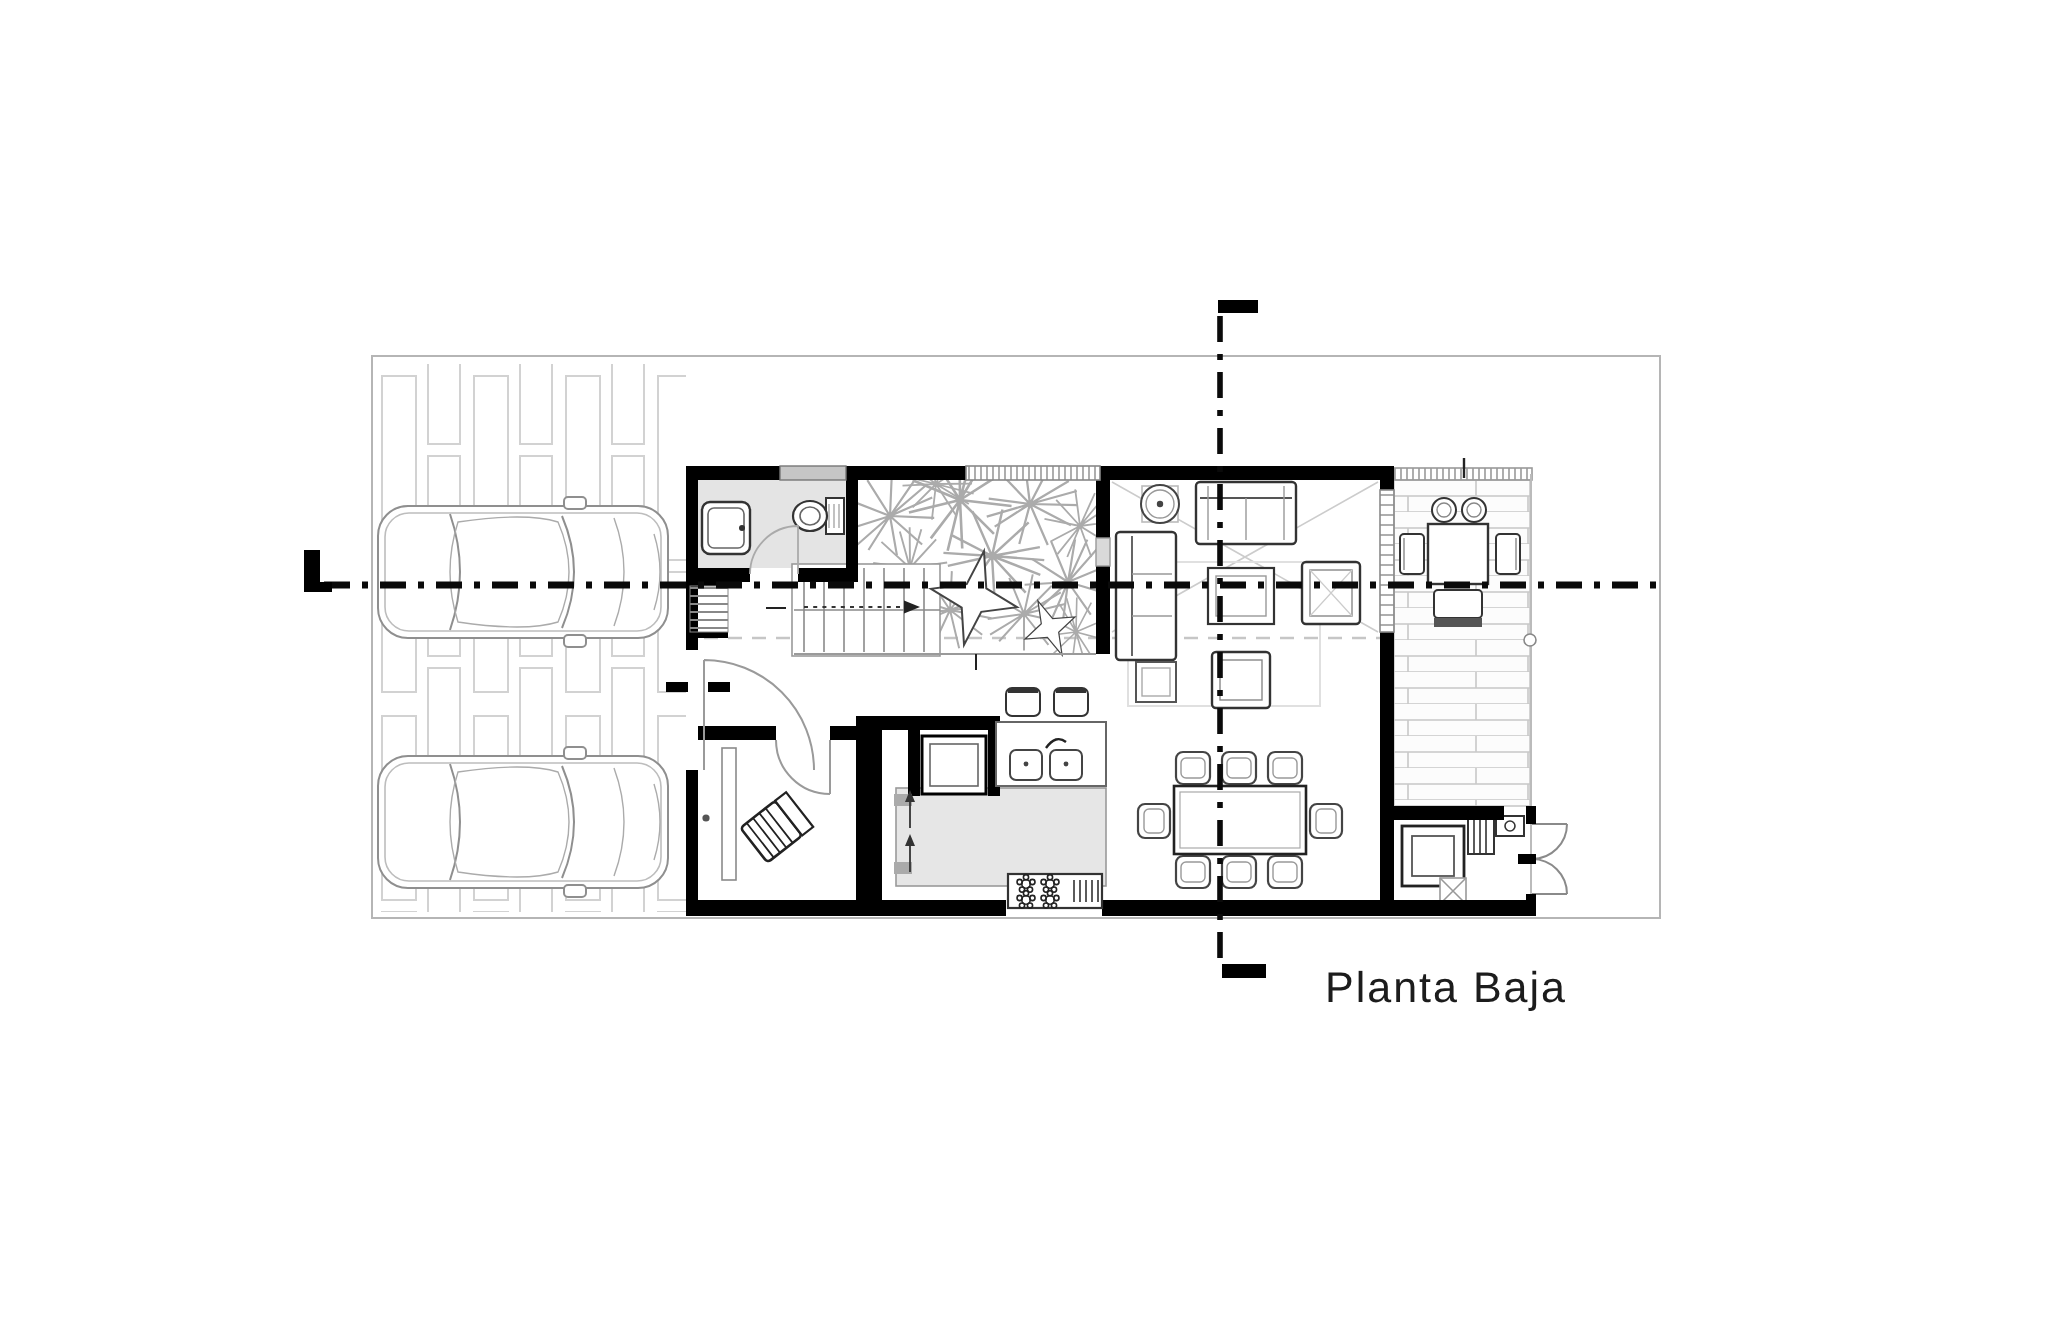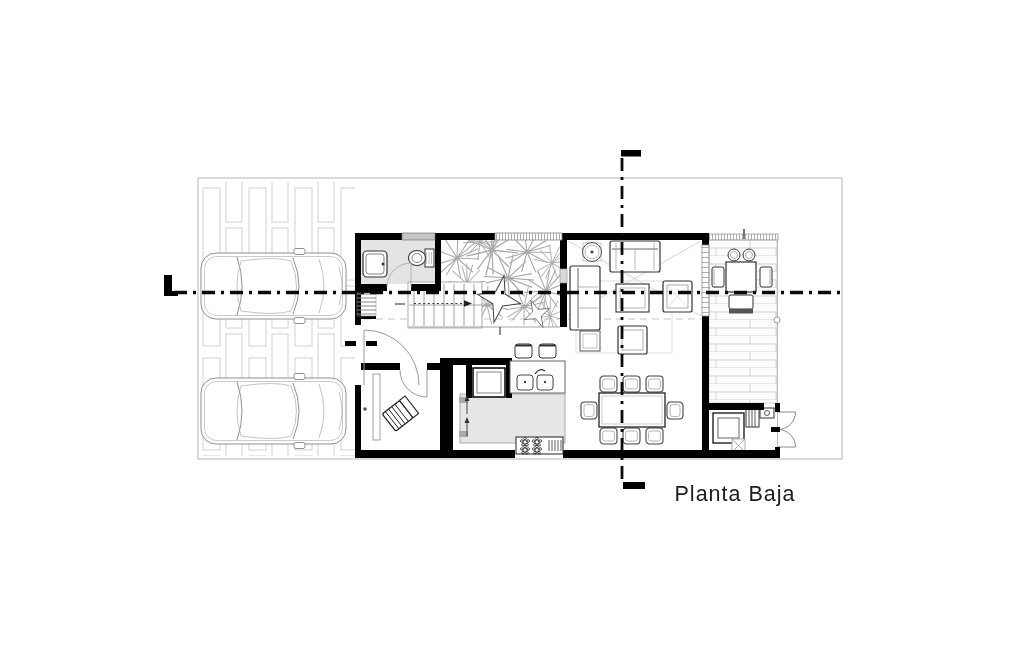--- a/index.html
+++ b/index.html
@@ -1,17 +1,17 @@
 <!DOCTYPE html>
 <html><head>
 <meta charset="utf-8">
 <style>
   html,body{margin:0;padding:0;background:#fff;}
   .stage{position:relative;width:832px;height:662px;background:#fff;overflow:hidden;
-         font-family:"Liberation Sans",sans-serif;margin-left:12px;}
+         font-family:"Liberation Sans",sans-serif;}
   svg{display:block}
   text.plan-title{font-family:"Liberation Sans",sans-serif;font-size:21.5px;letter-spacing:1px;font-weight:400;}
 </style>
 </head>
 <body>
 
 <div class="stage">
 <svg viewBox="0 0 1024 662" width="1024" height="662">
   <defs>
 

